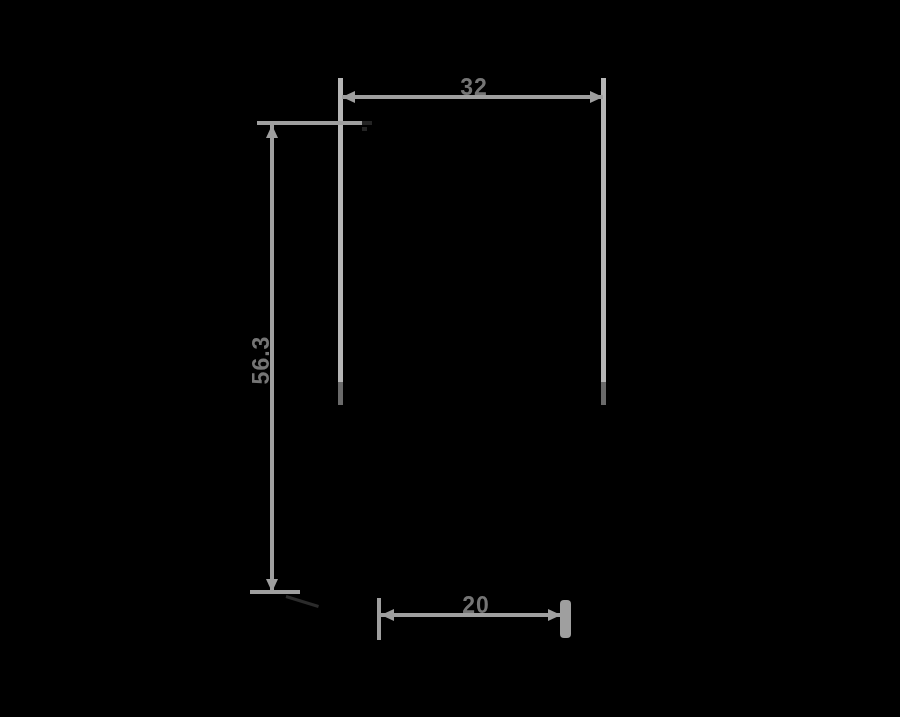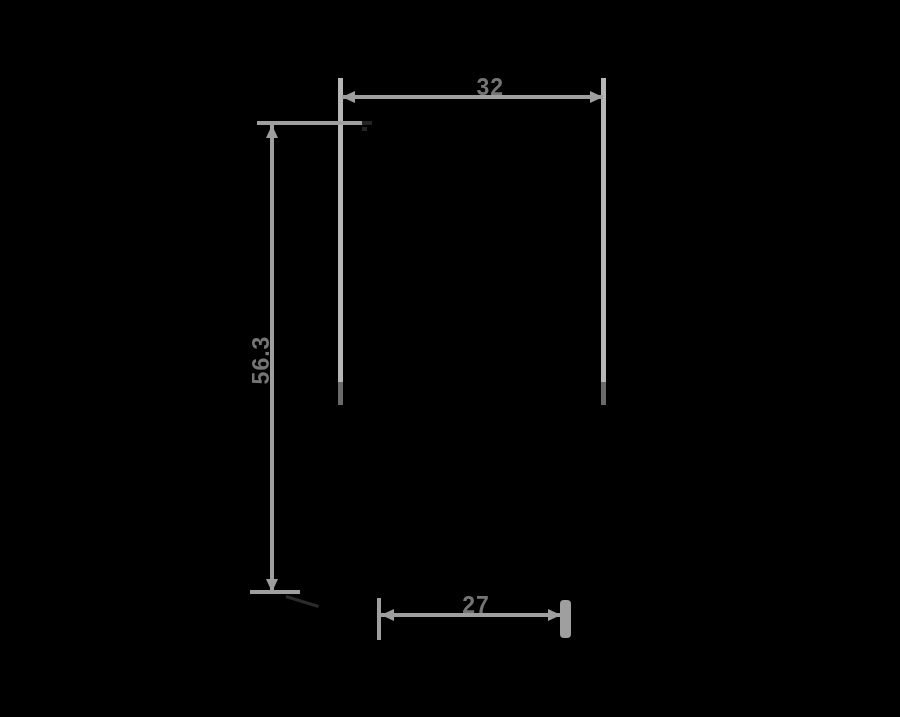--- a/index.html
+++ b/index.html
@@ -30,32 +30,32 @@
 </head>
 <body>
 
 <div id="stage">
 
   <div class="ext-v" style="left:338px; top:78px; height:327px;"></div>
   <div class="ext-v" style="left:601px; top:78px; height:327px;"></div>
   <div class="line" style="left:342px; top:95px; width:261px; height:4px;"></div>
   <div class="arrow arrow-left" style="left:342px; top:91px;"></div>
   <div class="arrow arrow-right" style="left:590px; top:91px;"></div>
-  <div class="dim-label" style="left:444px; top:74px; width:60px;text-align:right;">32</div>
+  <div class="dim-label" style="left:444px; top:74px; width:60px;">32</div>
 
   <div class="line" style="left:270px; top:123px; width:4px; height:470px;"></div>
   <div class="line" style="left:257px; top:121px; width:108px; height:4px;"></div>
   <div class="line" style="left:250px; top:590px; width:50px; height:4px;"></div>
   <div class="arrow arrow-up" style="left:266px; top:125px;"></div>
   <div class="arrow arrow-down" style="left:266px; top:579px;"></div>
   <div class="dim-label rotated" style="left:220px; top:348px; width:80px; height:24px;">56.3</div>
   <div class="diag"></div>
   <div class="dark" style="left:362px; top:121px; width:10px; height:4px;"></div>
   <div class="dark" style="left:362px; top:127px; width:5px; height:4px;"></div>
 
   <div class="line" style="left:377px; top:598px; width:4px; height:42px;"></div>
   <div class="end-bar"></div>
   <div class="line" style="left:381px; top:613px; width:180px; height:4px;"></div>
   <div class="arrow arrow-left" style="left:381px; top:609px;"></div>
   <div class="arrow arrow-right" style="left:548px; top:609px;"></div>
-  <div class="dim-label" style="left:446px; top:592px; width:60px;">27</div>
+  <div class="dim-label" style="left:446px; top:592px; width:60px;">20</div>
 
 </div>
 
 </body></html>

